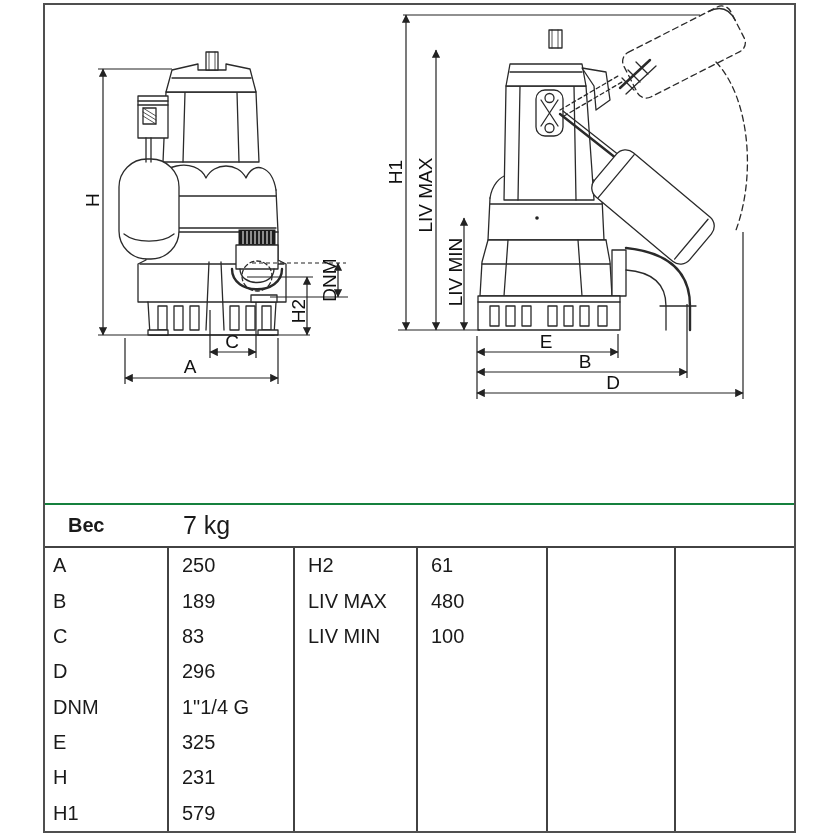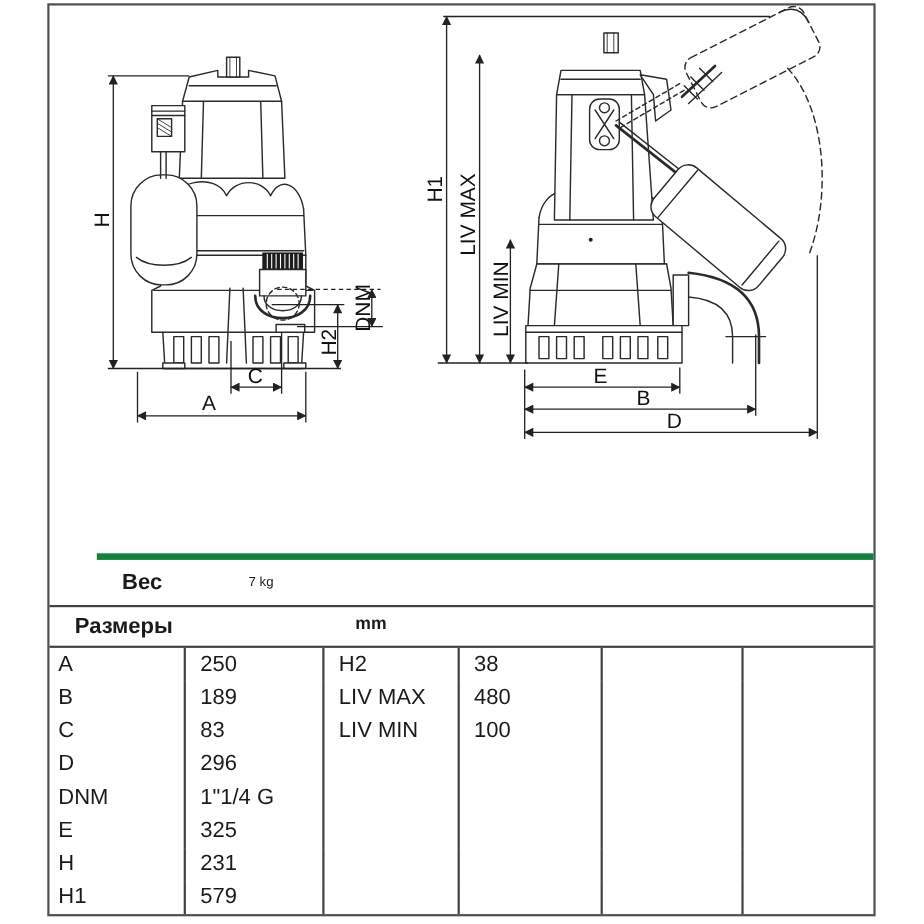--- a/index.html
+++ b/index.html
@@ -3,23 +3,23 @@
 <meta charset="utf-8">
 <style>
   html,body{margin:0;padding:0;background:#fff;}
   #page{position:relative;width:840px;height:840px;background:#ffffff;overflow:hidden;
         font-family:"Liberation Sans","DejaVu Sans",sans-serif;color:#1a1a1a;}
   #frame{position:absolute;left:43px;top:3px;width:753px;height:830px;
          border:2px solid #4f4f4f;box-sizing:border-box;background:#fff;
          display:flex;flex-direction:column;}
   .draw-area{height:498px;position:relative;}
   .draw-area svg{display:block;}
-  .weight-row{height:41px;border-top:6px solid #15803d;position:relative;line-height:41px;margin-left:43px;}
+  .weight-row{height:41px;border-top:2px solid #15803d;position:relative;line-height:41px;}
   .weight-label{font-weight:bold;font-size:20px;margin-left:23px;}
-  .weight-value{position:absolute;left:138px;top:0;font-size:12px;text-align:right;}
+  .weight-value{position:absolute;left:138px;top:0;font-size:25px;text-align:right;}
   .size-row{height:35px;border-top:2px solid #424242;position:relative;line-height:35px;}
   .size-label{font-weight:bold;font-size:20px;margin-left:23px;}
   .size-unit{position:absolute;left:278px;top:-2px;font-weight:bold;font-size:16px;}
   .dims-table-wrap{flex:1;border-top:2px solid #424242;}
   table.dims{width:100%;height:100%;border-collapse:collapse;table-layout:fixed;}
   table.dims td{border-right:2px solid #424242;font-size:20px;vertical-align:middle;
                 padding:0 0 0 13px;overflow:hidden;white-space:nowrap;}
   table.dims td:first-child{padding-left:8px;}
   table.dims td:last-child{border-right:none;}
   table.dims col.c1{width:123px;} table.dims col.c2{width:126px;}
@@ -235,41 +235,37 @@
           <text class="dimtext" x="613" y="389" text-anchor="middle">D</text>
         </g>
       </svg>
     </div>
 
     <div class="weight-row">
       <span class="weight-label">Вес</span>
       <span class="weight-value">7 kg</span>
     </div>
 
-    <div class="size-row">
-      <span class="size-label">Размеры</span>
-      <span class="size-unit">mm</span>
-    </div>
 
     <div class="dims-table-wrap">
       <table class="dims">
         <colgroup>
           <col class="c1">
             <col class="c2">
             <col class="c3">
             <col class="c4">
             <col class="c5">
             <col>
         </colgroup>
         <tbody>
           <tr>
             <td>A</td>
             <td>250</td>
             <td>H2</td>
-            <td>38</td>
+            <td>61</td>
             <td></td>
             <td></td>
           </tr>
           <tr>
             <td>B</td>
             <td>189</td>
             <td>LIV MAX</td>
             <td>480</td>
             <td></td>
             <td></td>

